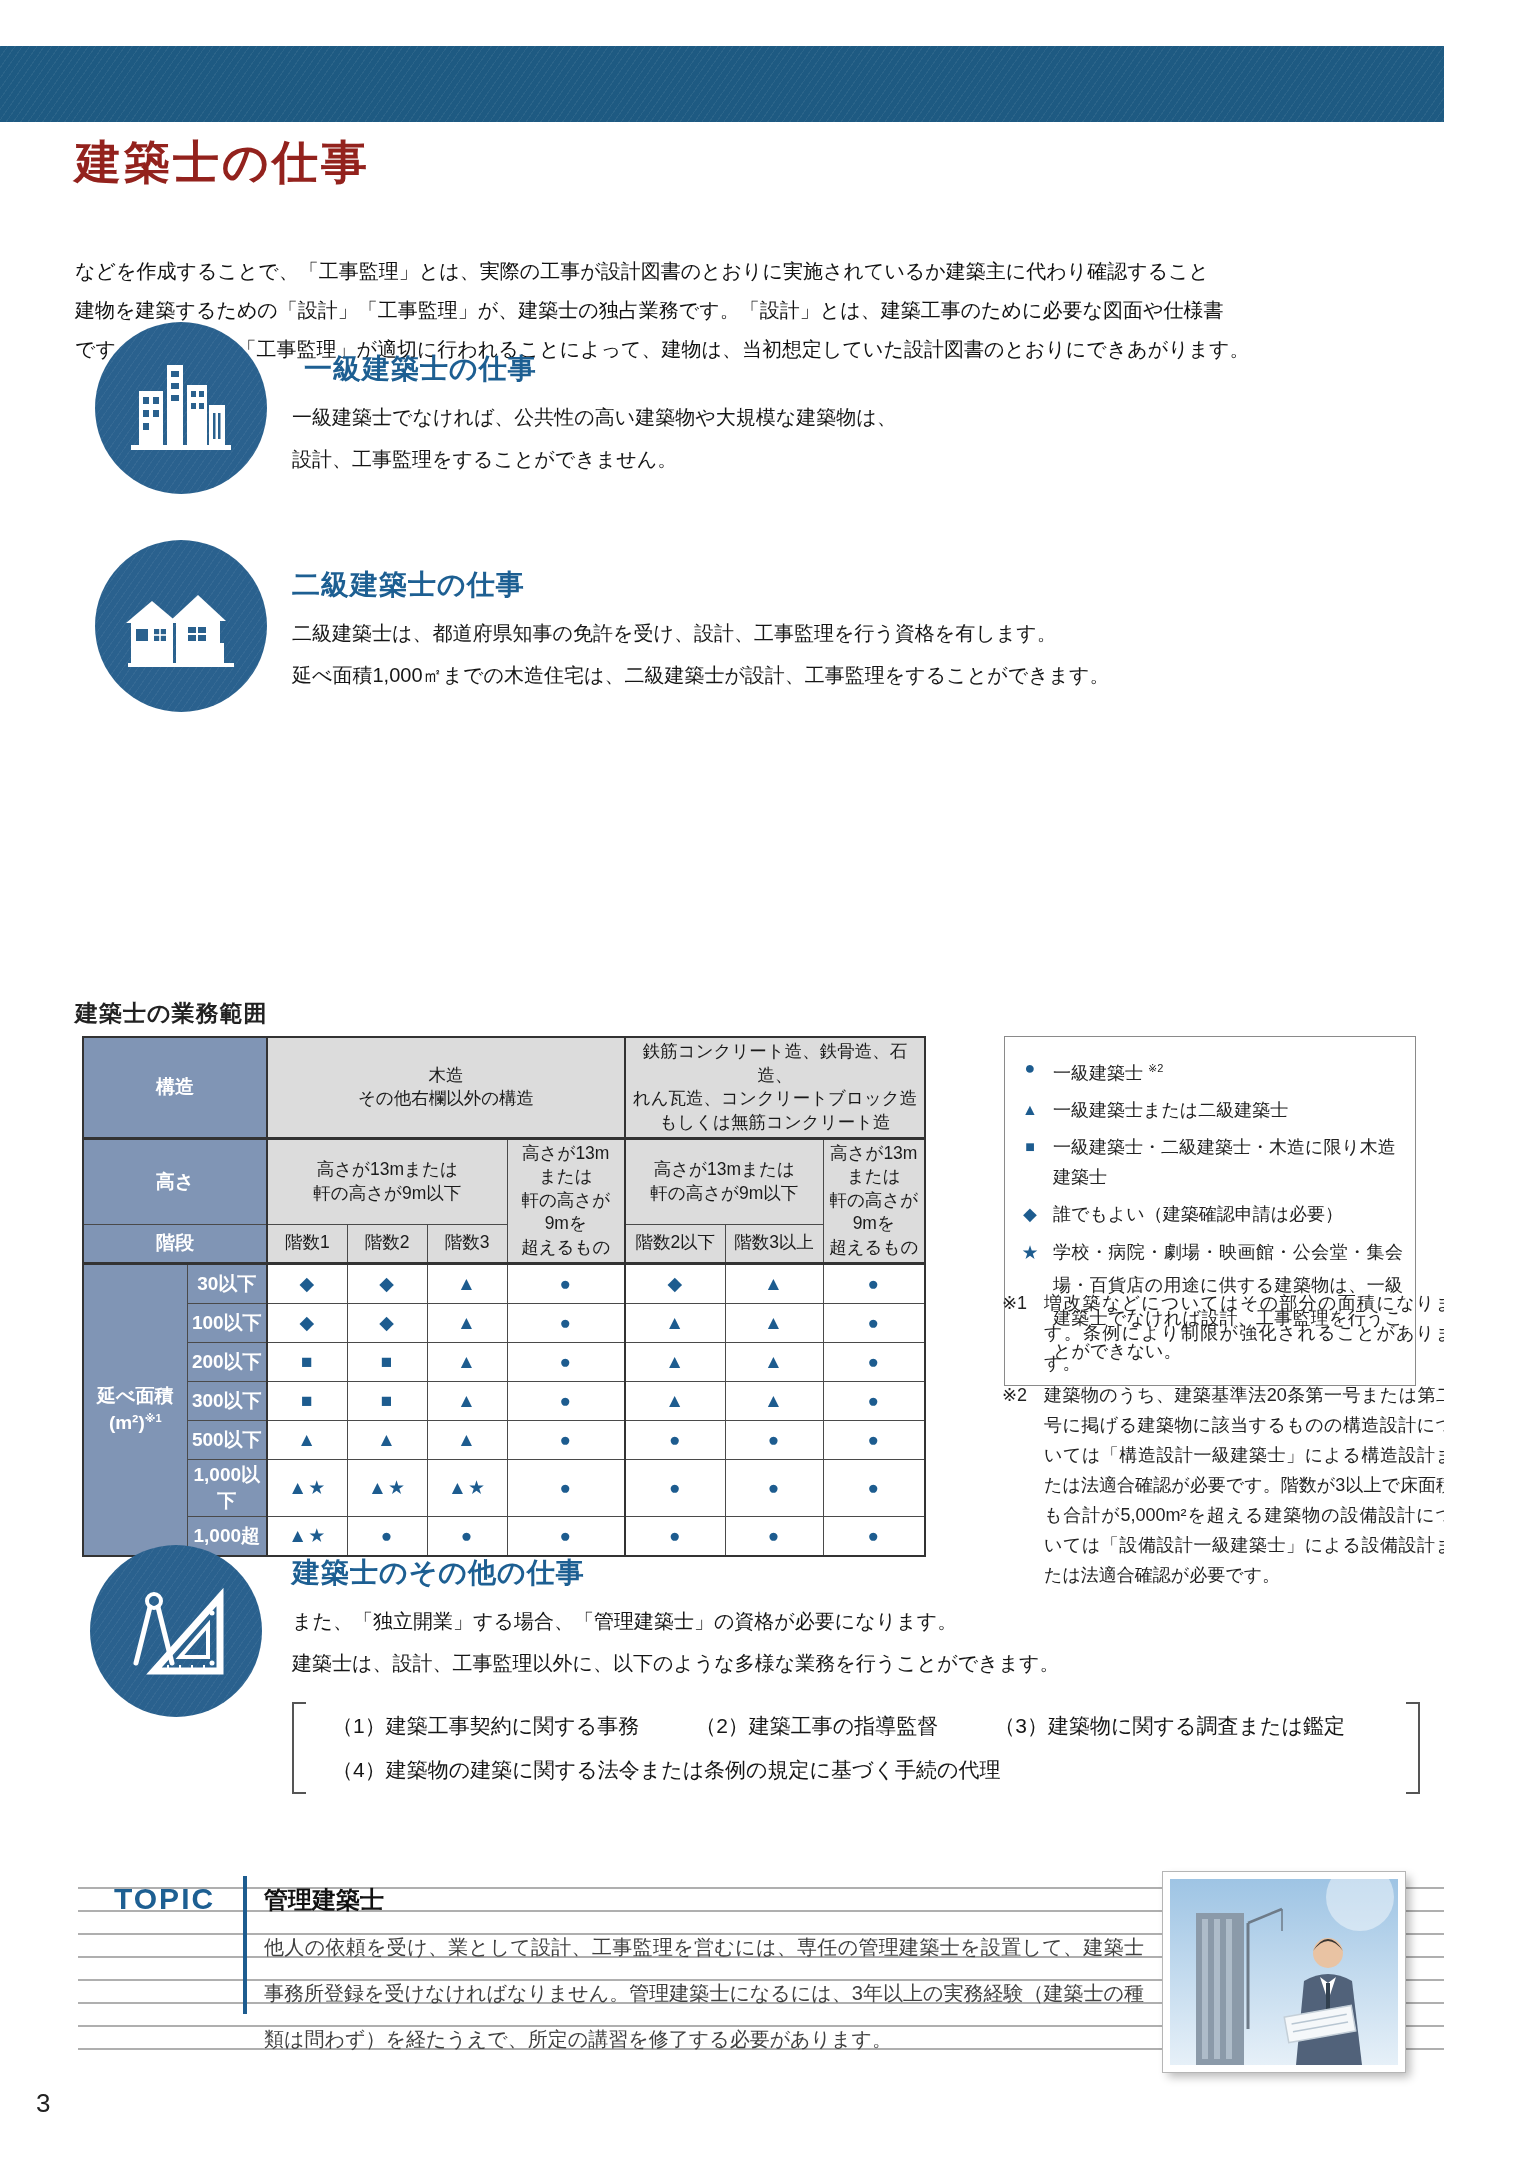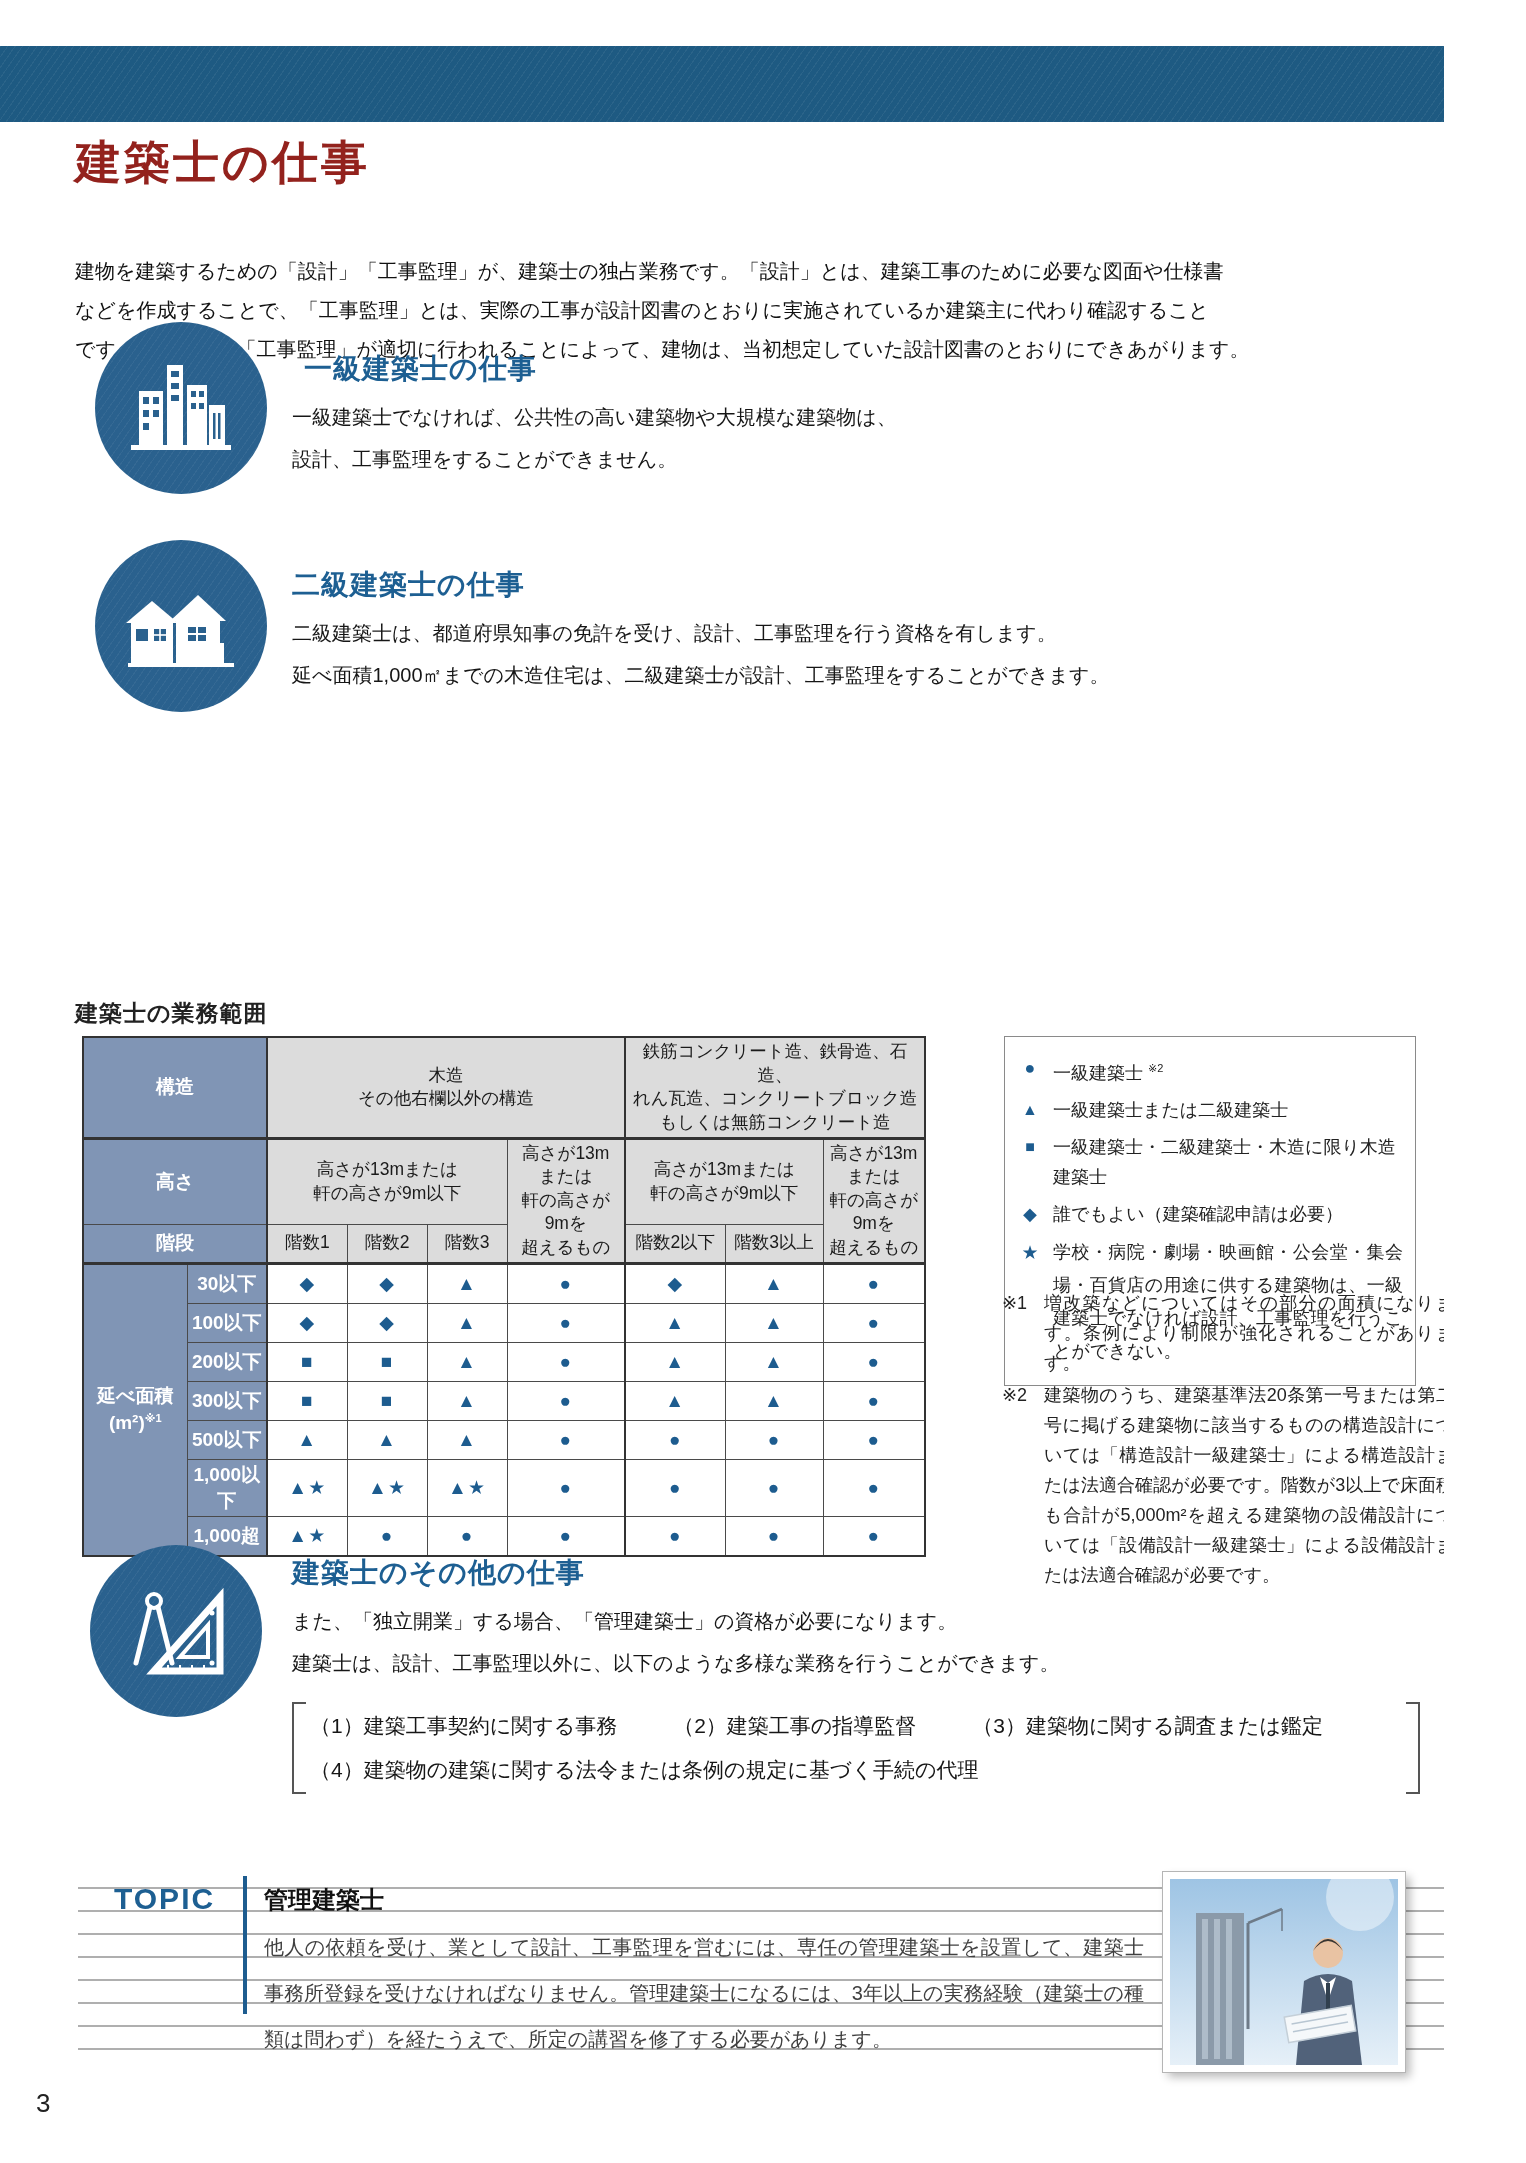--- a/index.html
+++ b/index.html
@@ -50,21 +50,21 @@
   .legend-item .sym{flex:0 0 22px;color:#1d5c8f;font-size:16px;text-align:center;line-height:30px;}
   .legend-item sup{font-size:11px;}
 
   
   .footnotes{position:absolute;left:1002px;top:1288px;width:452px;font-size:18px;line-height:30px;color:#222;}
   .footnote{display:flex;gap:8px;margin-bottom:2px;}
   .footnote .mark{flex:0 0 34px;}
   .footnote .txt{flex:1;text-align:justify;}
 
   
-  .duties{position:absolute;left:292px;top:1702px;width:1128px;padding:10px 18px;box-sizing:border-box;font-size:21px;color:#161616;}
+  .duties{position:absolute;left:292px;top:1702px;width:1128px;padding:10px 40px;box-sizing:border-box;font-size:21px;color:#161616;}
   .duties::before,.duties::after{content:'';position:absolute;top:0;bottom:0;width:12px;}
   .duties::before{left:0;border:2px solid #555;border-right:none;}
   .duties::after{right:0;border:2px solid #555;border-left:none;}
   .duties .row1{display:flex;gap:56px;white-space:nowrap;margin-bottom:16px;}
 
   
   .ruled{position:absolute;left:78px;top:1866px;width:1368px;height:202px;
          background:repeating-linear-gradient(to bottom,transparent 0 21px,#afafaf 21px 23px);}
   .topic-label{position:absolute;left:114px;top:1882px;font-size:30px;font-weight:bold;color:#1d5f92;letter-spacing:2px;}
   .topic-vline{position:absolute;left:243px;top:1876px;width:4px;height:138px;background:#1d5c8f;}
@@ -80,22 +80,22 @@
 </head>
 <body>
 
 <div class="page">
 
   <div class="topbar"></div>
 
   <div class="page-title">建築士の仕事</div>
 
   <div class="intro">
+    <div>などを作成することで、「工事監理」とは、実際の工事が設計図書のとおりに実施されているか建築主に代わり確認すること</div>
     <div>建物を建築するための「設計」「工事監理」が、建築士の独占業務です。「設計」とは、建築工事のために必要な図面や仕様書</div>
-    <div>などを作成することで、「工事監理」とは、実際の工事が設計図書のとおりに実施されているか建築主に代わり確認すること</div>
     <div>です。「設計」と「工事監理」が適切に行われることによって、建物は、当初想定していた設計図書のとおりにできあがります。</div>
   </div>
 
   <div class="sec-circle" style="left:95px;top:322px;">
     <svg width="104" height="94" viewBox="0 0 104 94">
       <rect x="38" y="4" width="16" height="80" fill="#fff"></rect>
       <rect x="42" y="10" width="8" height="6" fill="#2a618e"></rect>
       <rect x="42" y="22" width="8" height="6" fill="#2a618e"></rect>
       <rect x="42" y="34" width="8" height="6" fill="#2a618e"></rect>
       <rect x="10" y="30" width="24" height="54" fill="#fff"></rect>

